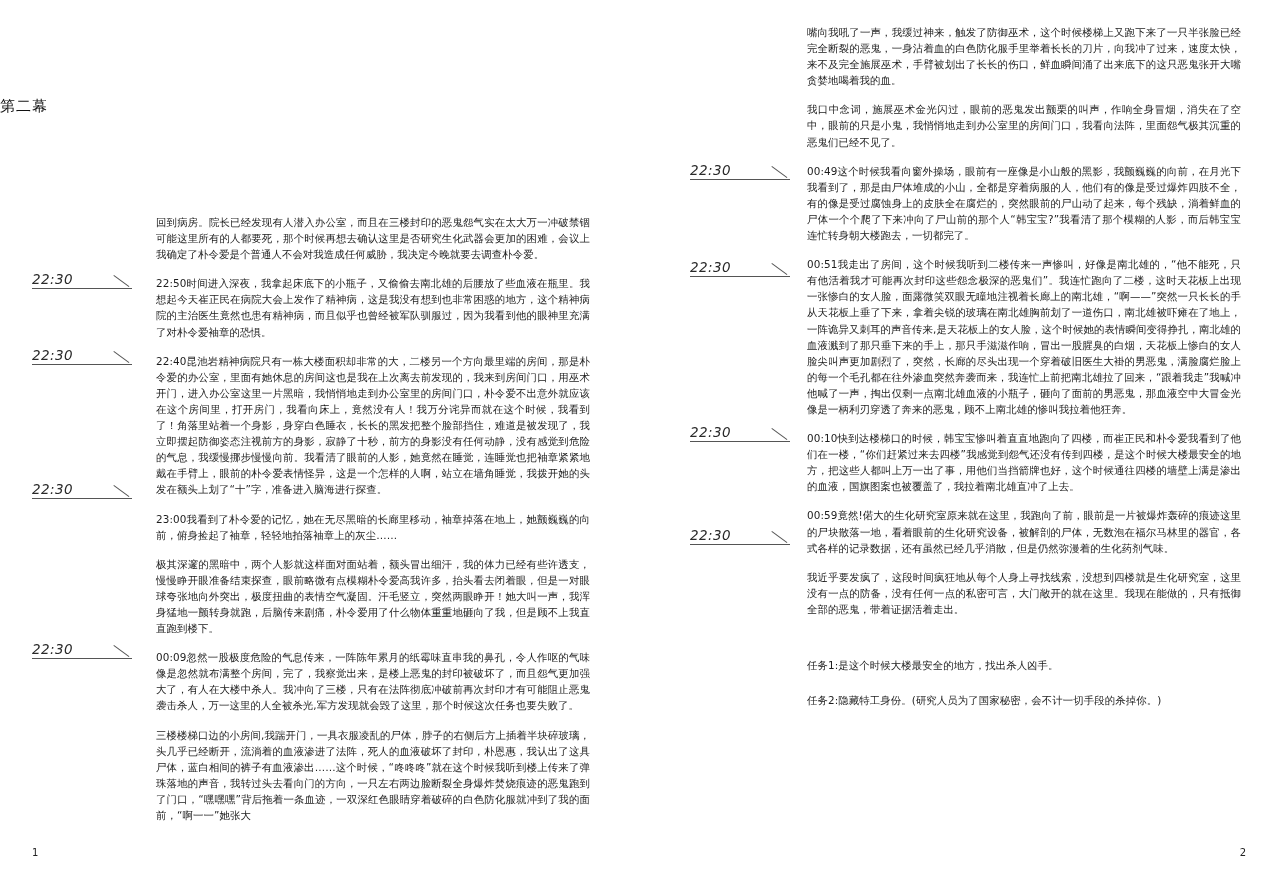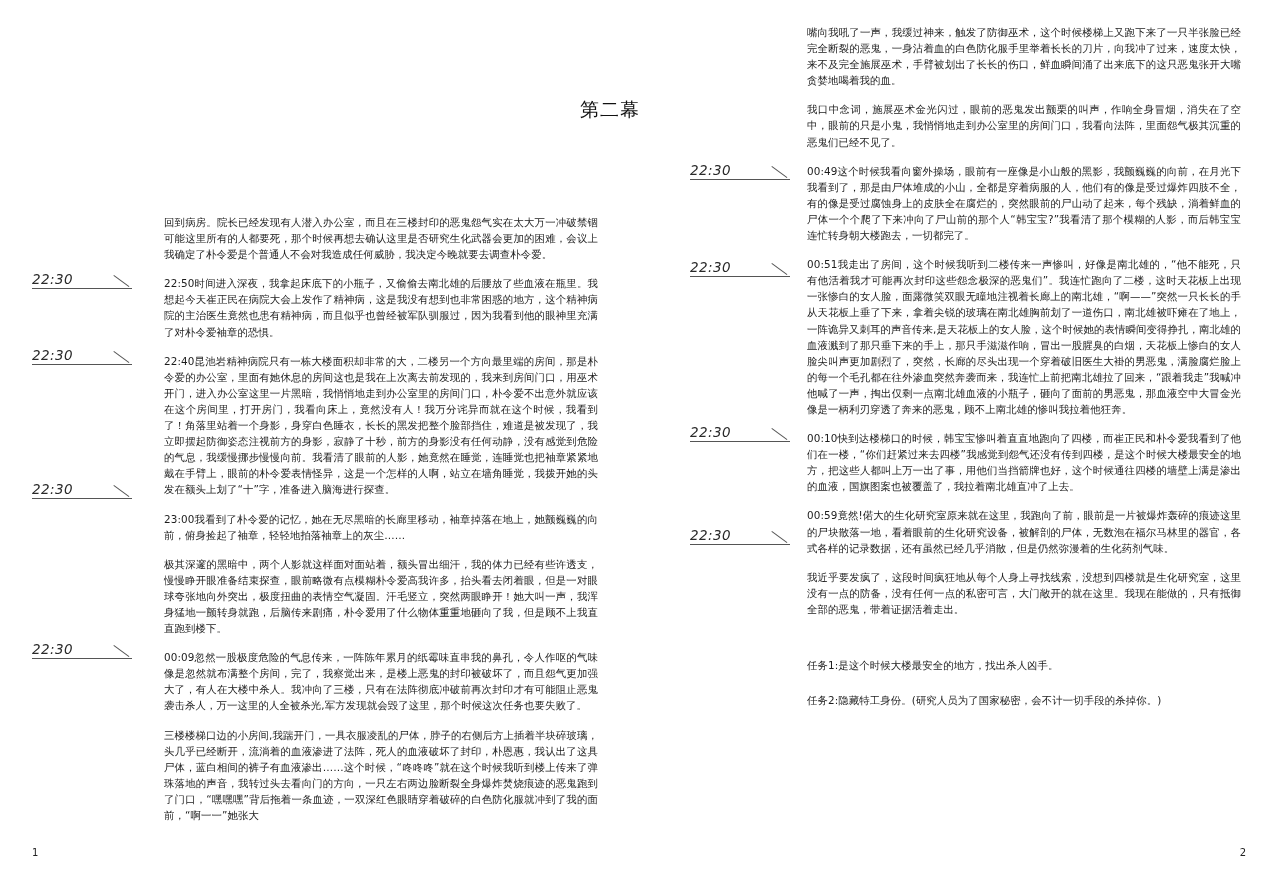--- a/index.html
+++ b/index.html
@@ -32,32 +32,32 @@
 
   .page-left  { padding: 0; }
   .page-right { padding: 0; }
 
   
   .act-title {
     position: absolute;
     left: 0;
     right: 0;
     top: 97px;
-    text-align: right;
-    font-size: 19px;
+    text-align: left;
+    font-size: 15px;
     letter-spacing: 1px;
     font-weight: 400;
     color: #111;
   }
 
   
   .col {
     position: absolute;
     top: 0;
-    left: 164px;
+    left: 156px;
     width: 434px;
   }
 
   .col p {
     margin: 0 0 13px 0;
     font-size: 10.4px;
     line-height: 16.1px;
     text-align: justify;
     text-justify: inter-ideograph;
     color: #1c1c1c;

